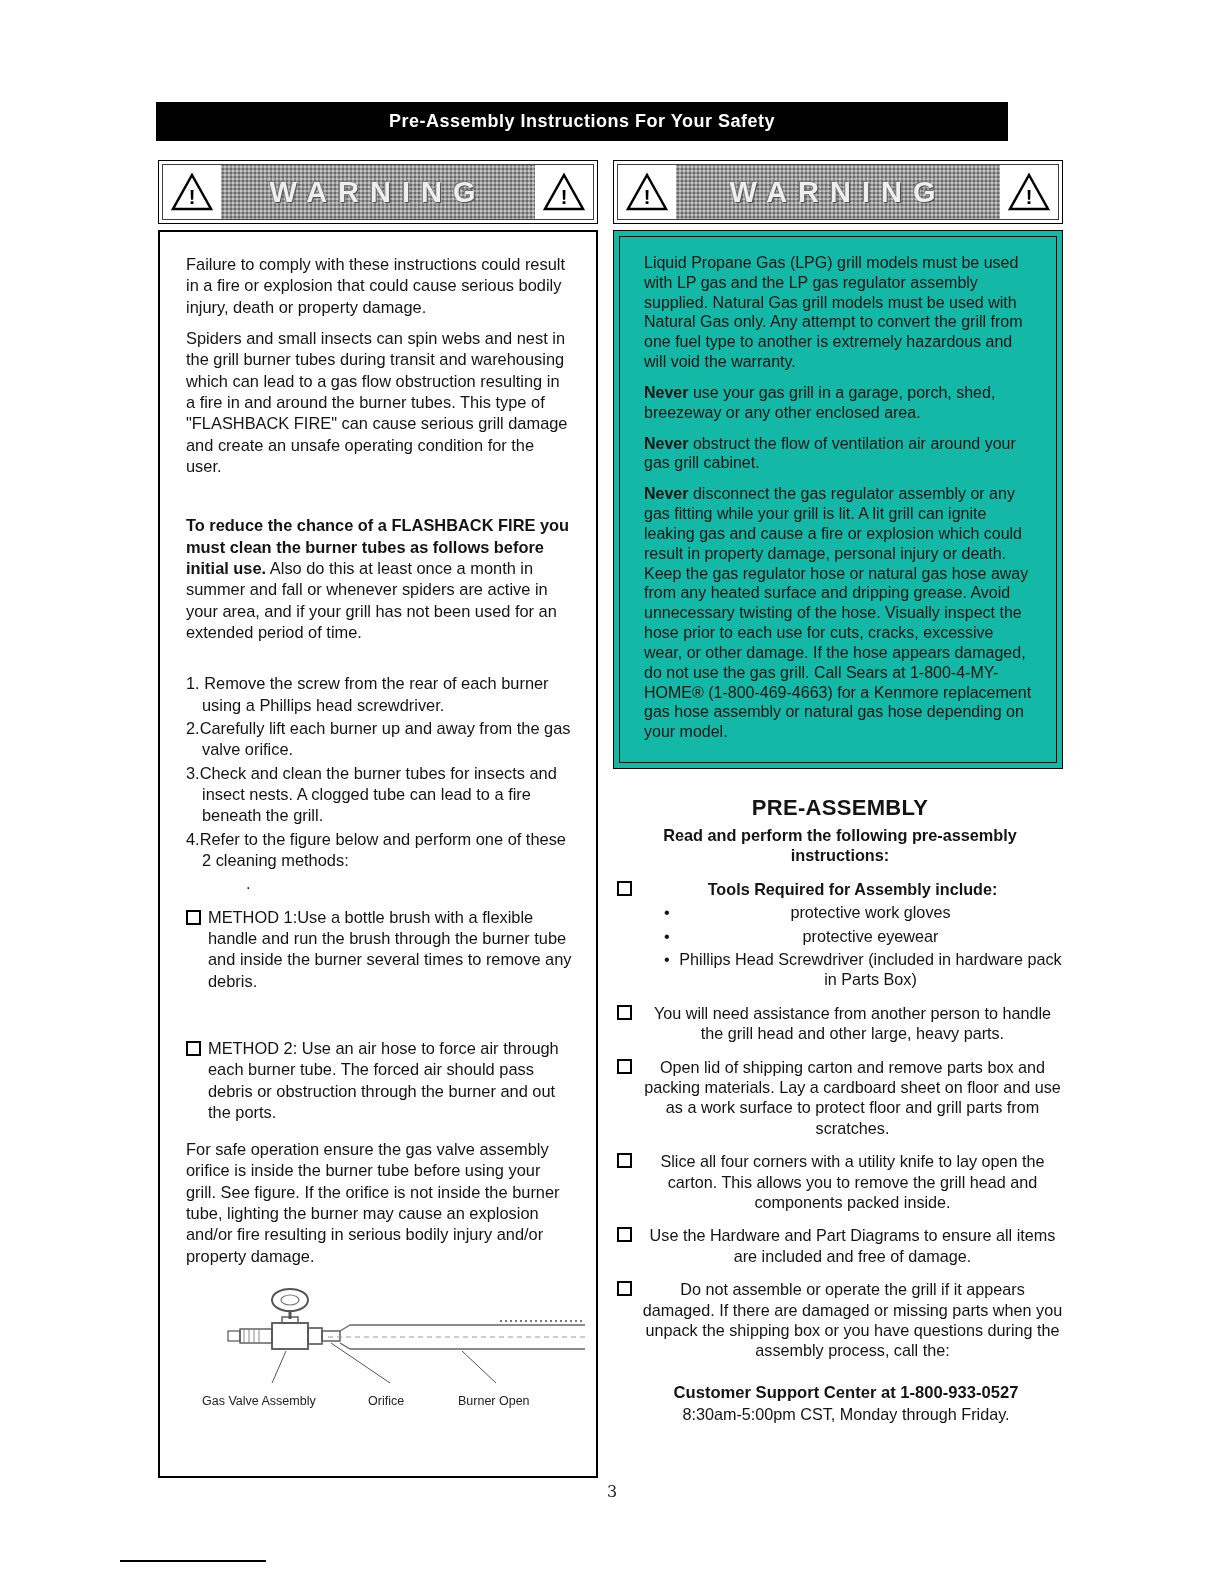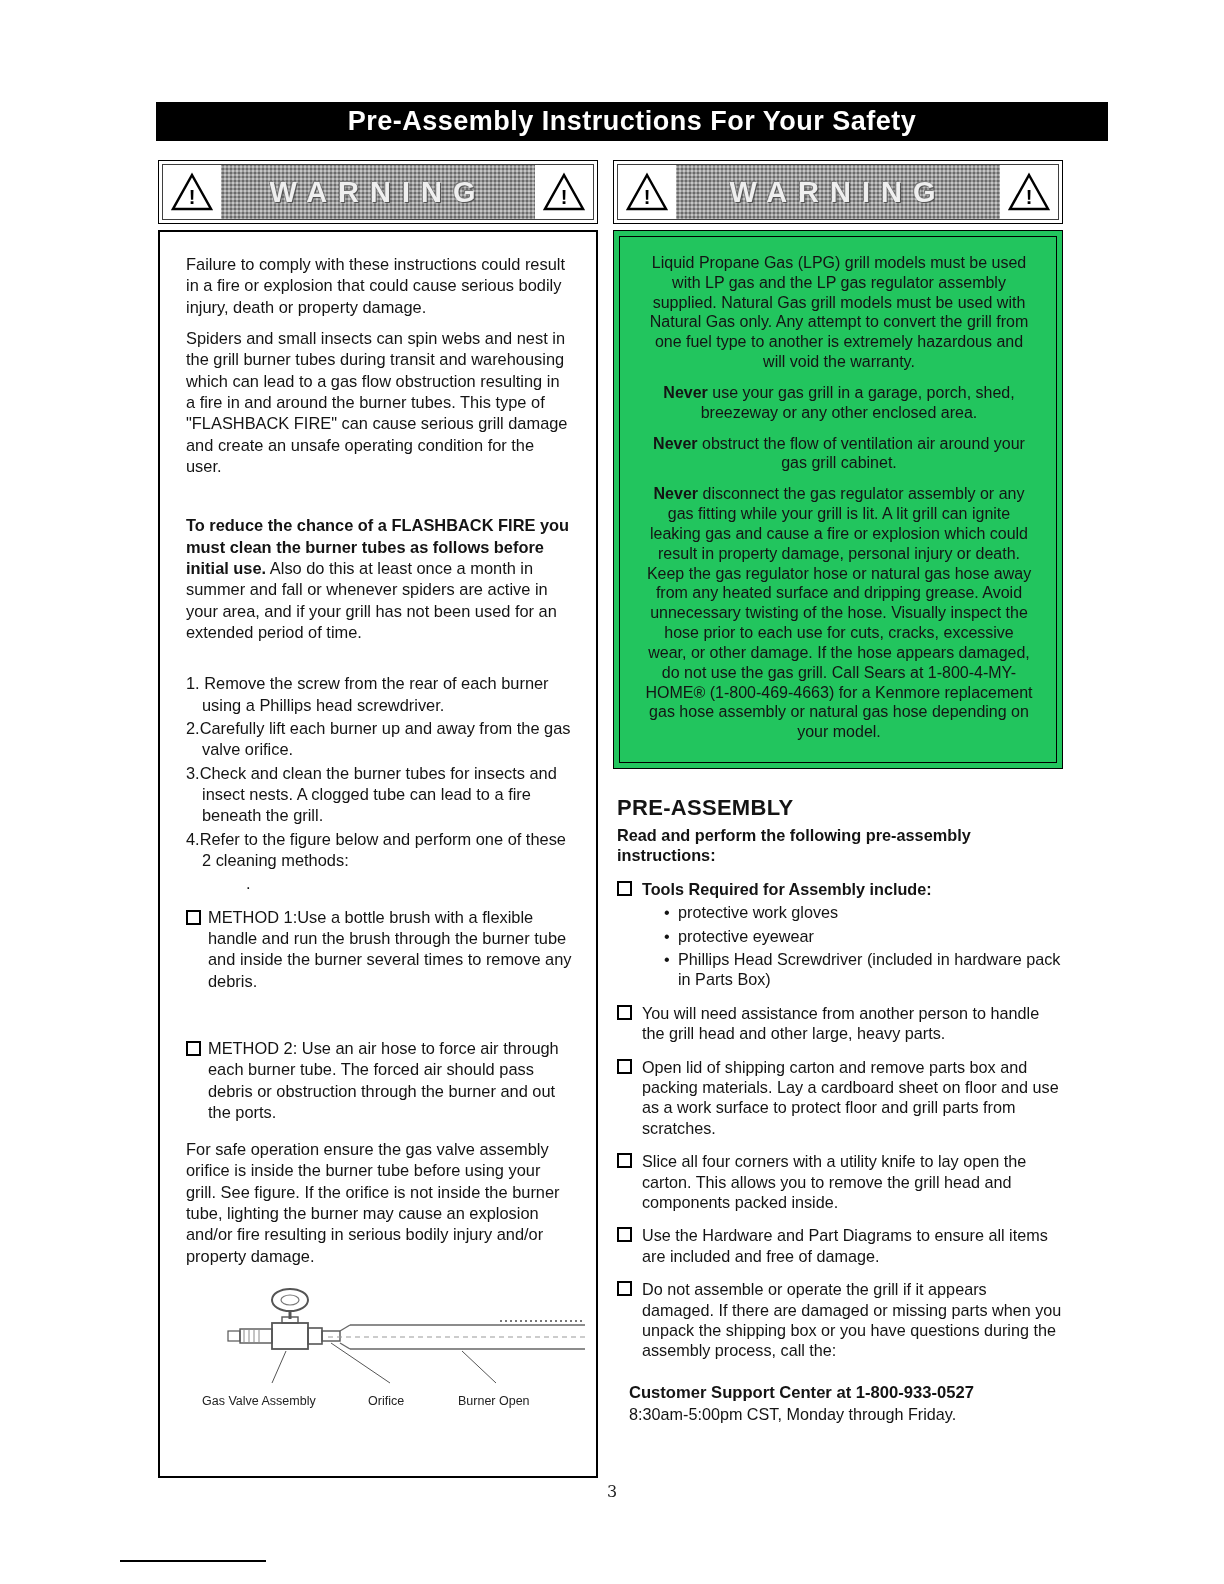--- a/index.html
+++ b/index.html
@@ -1,23 +1,23 @@
 <!DOCTYPE html>
 <html><head>
 <meta charset="utf-8">
 <style>
   * { margin:0; padding:0; box-sizing:border-box; }
   html,body { background:#ffffff; }
   body { font-family:"Liberation Sans", sans-serif; color:#141414; }
   .page { position:relative; width:1224px; height:1584px; background:#fff; overflow:hidden; }
 
   
-  .title-bar { position:absolute; left:156px; top:102px; width:952px; height:39px; background:#000;
+  .title-bar { position:absolute; left:156px; top:102px; width:852px; height:39px; background:#000;
     color:#fff; display:flex; align-items:center; justify-content:center;
-    font-size:27px; font-weight:bold; letter-spacing:0.5px; }
+    font-size:18px; font-weight:bold; letter-spacing:0.5px; }
 
   
   .col { position:absolute; top:160px; }
   .col-left  { left:158px; width:440px; }
   .col-right { left:613px; width:450px; }
 
   
   .warn-banner { border:1px solid #000; background:#fff; padding:3px; height:64px; }
   .warn-inner { height:100%; border:1px solid #3f3f3f; background-color:#9a9a9a;
     background-image: radial-gradient(circle, #c6c6c6 1px, transparent 1.3px),
@@ -26,21 +26,21 @@
     display:flex; align-items:stretch; justify-content:space-between; }
   .tri-box { width:58px; background:#fff; display:flex; align-items:center; justify-content:center; }
   .warn-word { flex:1; display:flex; align-items:center; justify-content:center;
     color:#efefef; font-weight:bold; font-size:29px; letter-spacing:11px;
     text-shadow:1px 1px 1px #4c4c4c, -1px -1px 0 #777; }
 
   
   .text-box { border:2px solid #000; margin-top:6px; padding:22px 24px 16px 26px;
     font-size:16.4px; line-height:1.3; }
   .box-left { height:1248px; }
-  .box-right-outer { border:1px solid #000; padding:5px; margin-top:6px; background:#22c55e;text-align:center; }
+  .box-right-outer { border:1px solid #000; padding:5px; margin-top:6px; background:#14b8a6; }
   .box-right-inner { border:1px solid #000; padding:16px 22px 20px 24px; font-size:16px; line-height:1.24; }
 
   .para { margin-bottom:10px; }
   .gap-lg { margin-top:38px; }
   .gap-md { margin-top:30px; }
   .bold { font-weight:bold; }
 
   .step { padding-left:16px; text-indent:-16px; margin-bottom:2px; }
   .stray-dot { margin:2px 0 8px 60px; }
   .checkbox { flex:0 0 auto; width:15px; height:15px; border:2px solid #000; margin-top:3px; background:#fff; }
@@ -54,21 +54,21 @@
   .figure svg { display:block; }
   .fig-label { position:absolute; top:108px; font-size:12.5px; color:#222; white-space:nowrap; }
   .fig-label-1 { left:2px;text-align:right; }
   .fig-label-2 { left:168px; }
   .fig-label-3 { left:258px; }
 
   
   .never-para { margin-top:11px; }
 
   
-  .pre-assembly { margin-top:26px; padding-left:4px; }
+  .pre-assembly { margin-top:26px; padding-left:4px;text-align:center; }
   .pa-heading { font-size:22px; font-weight:bold; letter-spacing:0.3px; }
   .pa-sub { font-weight:bold; font-size:16.3px; line-height:1.25; margin-top:4px; }
   .pa-list { font-size:16.2px; line-height:1.26; }
   .pa-item { display:flex; gap:10px; margin-top:13px; }
   .pa-item .checkbox { margin-top:2px; }
   .tools-title { font-weight:bold; }
   .bullet { position:relative; padding-left:36px; margin-top:3px; }
   .bullet::before { content:"•"; position:absolute; left:22px; top:0; }
   .support { margin-top:22px; padding-left:12px; }
   .support-bold { font-weight:bold; font-size:16.6px; }

